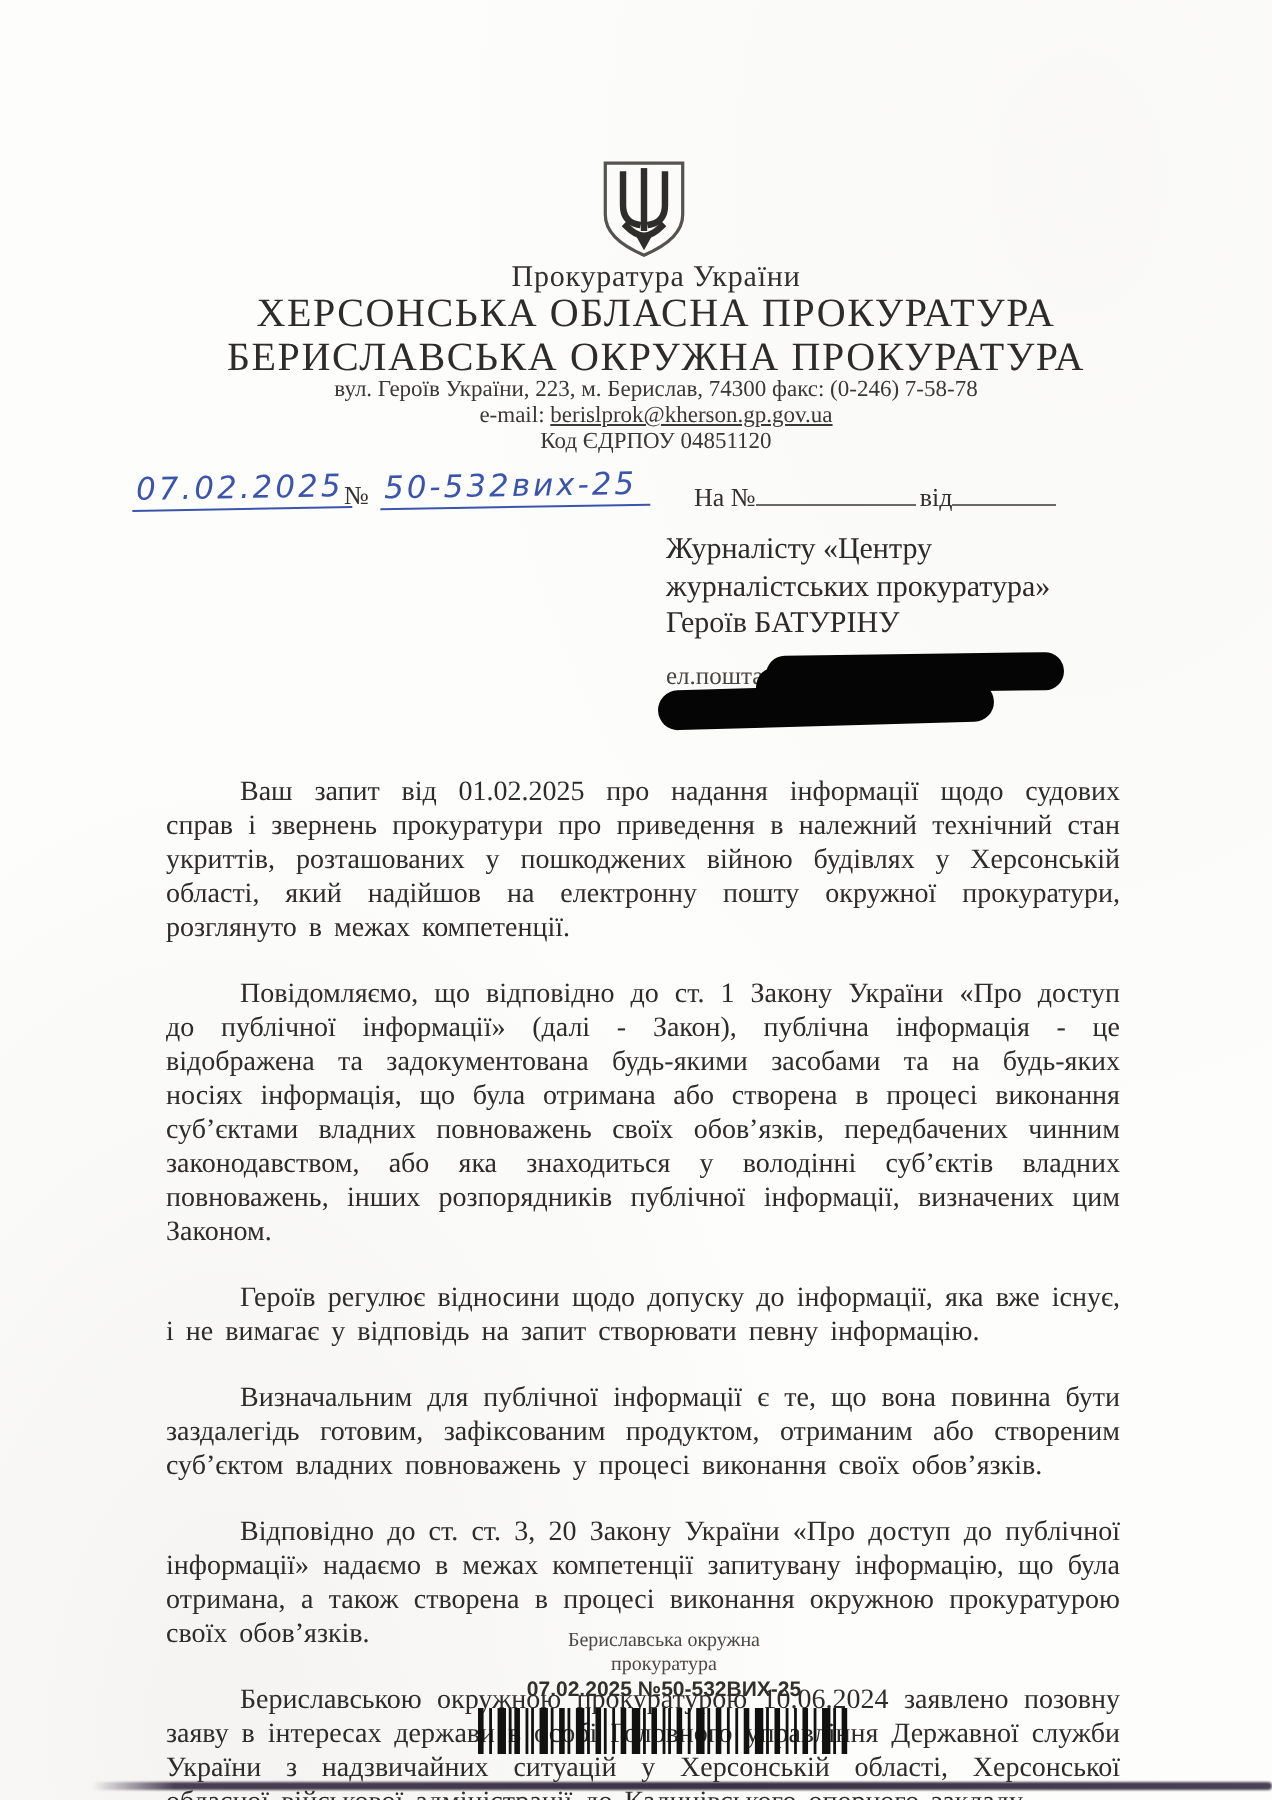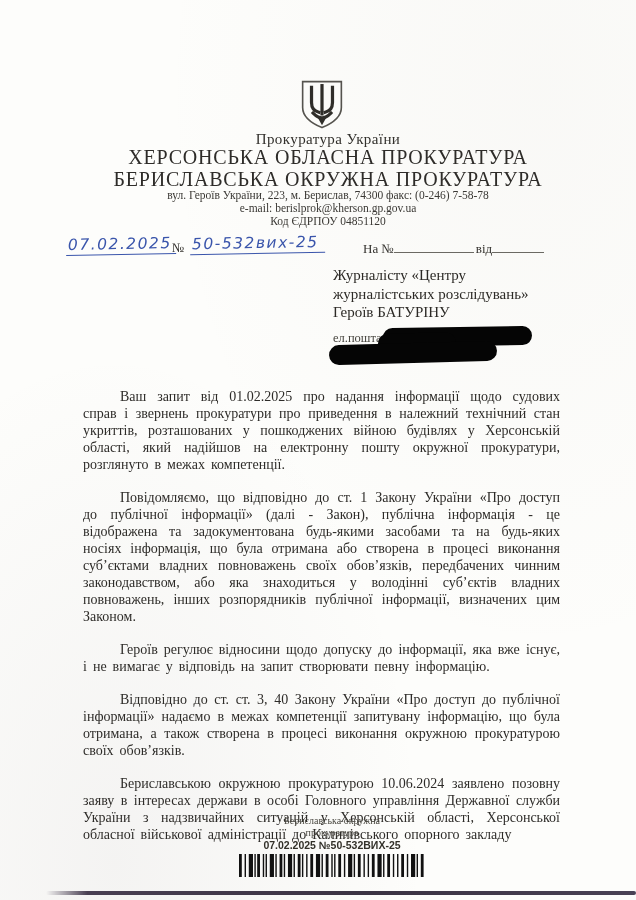--- a/index.html
+++ b/index.html
@@ -20,33 +20,33 @@
   .letterhead{
     position:absolute;left:0;top:0;width:636px;text-align:center;
     transform:translateX(10px);
   }
   .emblem{position:absolute;left:289px;top:80px;width:46px;height:50px;}
   .org-parent{position:absolute;left:0;top:131px;width:100%;font-size:15px;letter-spacing:0.4px;color:#32302c;}
   .org-1{position:absolute;left:0;top:146px;width:100%;font-size:20px;letter-spacing:0.8px;color:#2e2c29;}
   .org-2{position:absolute;left:0;top:168px;width:100%;font-size:20px;letter-spacing:0.8px;color:#2e2c29;}
   .addr{position:absolute;left:0;top:189px;width:100%;font-size:11.5px;color:#3a3834;}
   .mailrow{position:absolute;left:0;top:202px;width:100%;font-size:11.5px;color:#3a3834;}
-  .mailrow .u{}
+  .mailrow .u{text-decoration:underline;}
   .edrpou{position:absolute;left:0;top:215px;width:100%;font-size:11.5px;color:#3a3834;}
   
   .ref-row{position:absolute;left:0;top:232px;width:548px;height:30px;font-size:13px;}
   .hw{
     font-family:"DejaVu Sans", sans-serif;font-style:italic;
     color:#3a55ab;font-size:15.5px;letter-spacing:1.5px;
     display:inline-block;transform:rotate(-1deg);
   }
   .hw-date{position:absolute;left:66px;top:3px;border-bottom:1.6px solid #3a55ab;padding:0 4px 1px 2px;}
   .no-label{position:absolute;left:172px;top:8px;font-size:13px;color:#33312d;}
   .hw-num{position:absolute;left:190px;top:2px;border-bottom:1.6px solid #3a55ab;padding:0 6px 1px 2px;}
-  .na-group{position:absolute;left:347px;top:8px;color:#33312d;font-size:13px;margin-left:16px;}
+  .na-group{position:absolute;left:347px;top:8px;color:#33312d;font-size:13px;}
   .blank{display:inline-block;border-bottom:1px solid #6b6963;height:12px;}
   .blank-1{width:80px;margin-right:2px;}
   .blank-2{width:52px;}
   
   .addressee{position:absolute;left:333px;top:266px;width:250px;font-weight:normal;font-size:15px;line-height:18.5px;color:#2c2a26;}
   .epost{position:absolute;left:333px;top:331px;font-size:12.5px;color:#46443e;}
   .redact{position:absolute;background:#050505;border-radius:10px;}
   .redact-1{left:383px;top:327px;width:149px;height:19px;transform:rotate(-0.8deg);}
   .redact-2{left:329px;top:343px;width:168px;height:20px;transform:rotate(-1.6deg);}
   .redact-3{left:378px;top:333px;width:78px;height:20px;transform:rotate(-1deg);}
@@ -99,33 +99,34 @@
     <span class="hw hw-date">07.02.2025</span>
     <span class="no-label">№</span>
     <span class="hw hw-num">50-532вих-25</span>
     <span class="na-group">
       <span>На №</span><span class="blank blank-1"></span><span>від</span><span class="blank blank-2"></span>
     </span>
   </div>
 
   <div class="addressee soft">
     <div>Журналісту «Центру</div>
-    <div>журналістських розслідувань»</div>
+    <div>журналістських прокуратура»</div>
     <div>Героїв БАТУРІНУ</div>
   </div>
   <div class="epost">ел.пошта</div>
   <div class="redact redact-1"></div>
   <div class="redact redact-3"></div>
   <div class="redact redact-2"></div>
 
   <div class="body-text soft">
     <p>Ваш запит від 01.02.2025 про надання інформації щодо судових справ і звернень прокуратури про приведення в належний технічний стан укриттів, розташованих у пошкоджених війною будівлях у Херсонській області, який надійшов на електронну пошту окружної прокуратури, розглянуто в межах компетенції.</p>
     <p>Повідомляємо, що відповідно до ст. 1 Закону України «Про доступ до публічної інформації» (далі - Закон), публічна інформація - це відображена та задокументована будь-якими засобами та на будь-яких носіях інформація, що була отримана або створена в процесі виконання суб’єктами владних повноважень своїх обов’язків, передбачених чинним законодавством, або яка знаходиться у володінні суб’єктів владних повноважень, інших розпорядників публічної інформації, визначених цим Законом.</p>
     <p>Героїв регулює відносини щодо допуску до інформації, яка вже існує, і не вимагає у відповідь на запит створювати певну інформацію.</p>
-    <p>Відповідно до ст. ст. 3, 40 Закону України «Про доступ до публічної інформації» надаємо в межах компетенції запитувану інформацію, що була отримана, а також створена в процесі виконання окружною прокуратурою своїх обов’язків.</p>
+    <p>Визначальним для публічної інформації є те, що вона повинна бути заздалегідь готовим, зафіксованим продуктом, отриманим або створеним суб’єктом владних повноважень у процесі виконання своїх обов’язків.</p>
+    <p>Відповідно до ст. ст. 3, 20 Закону України «Про доступ до публічної інформації» надаємо в межах компетенції запитувану інформацію, що була отримана, а також створена в процесі виконання окружною прокуратурою своїх обов’язків.</p>
     <p>Бериславською окружною прокуратурою 10.06.2024 заявлено позовну заяву в інтересах держави в особі Головного управління Державної служби України з надзвичайних ситуацій у Херсонській області, Херсонської обласної військової адміністрації до Калинівського опорного закладу</p>
   </div>
 
   <div class="stamp">
     <div class="stamp-l1">Бериславська окружна</div>
     <div class="stamp-l2">прокуратура</div>
     <div class="stamp-num">07.02.2025 №50-532ВИХ-25</div>
     <svg class="barcode" width="186" height="23" viewBox="0 0 133 23" preserveAspectRatio="none" xmlns="http://www.w3.org/2000/svg">
       <g fill="#111">
         <rect x="0" width="2" height="23"></rect>

